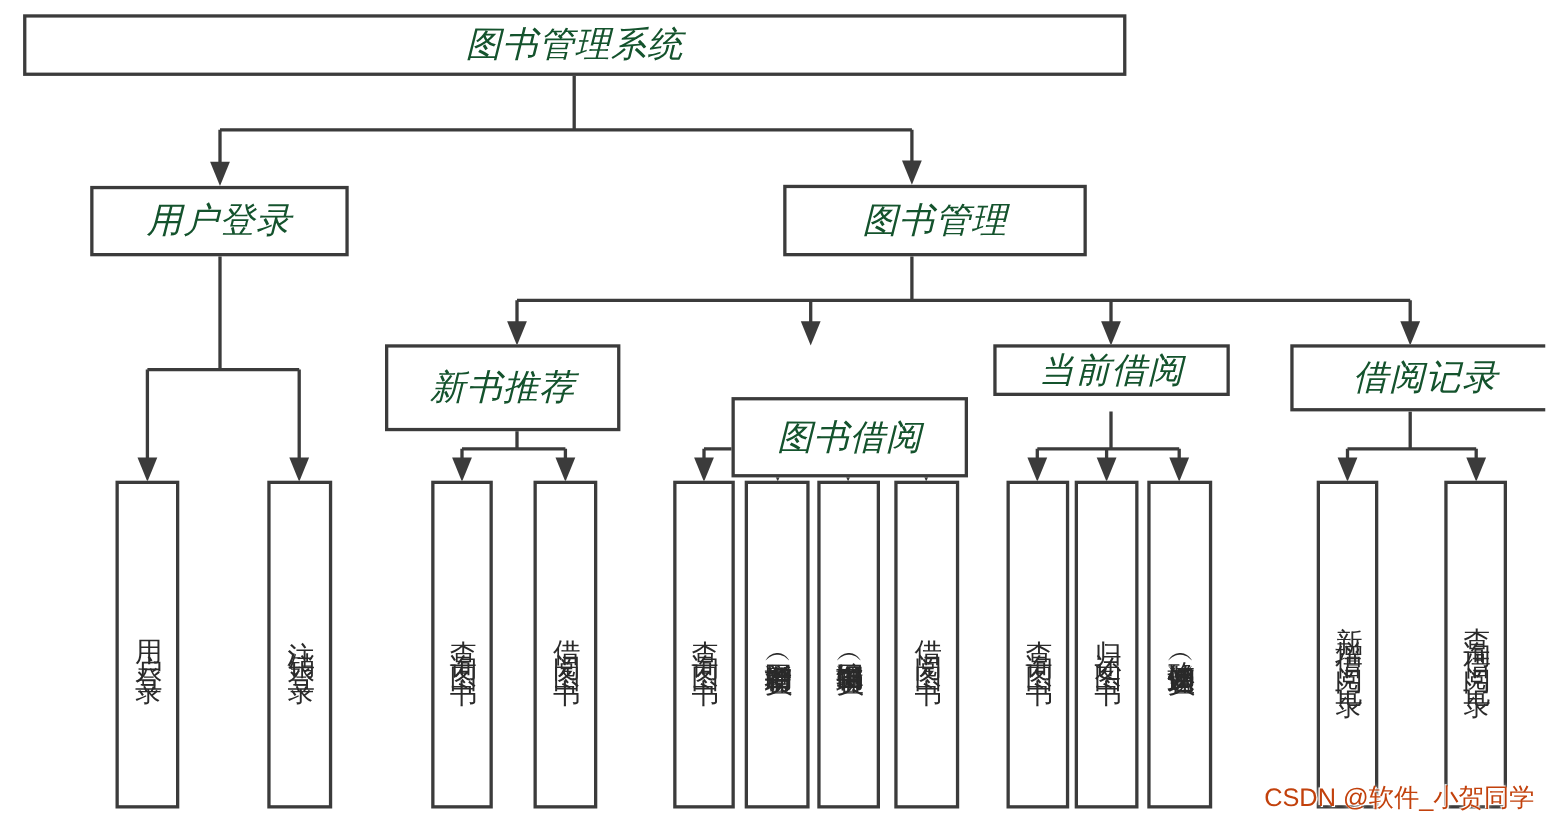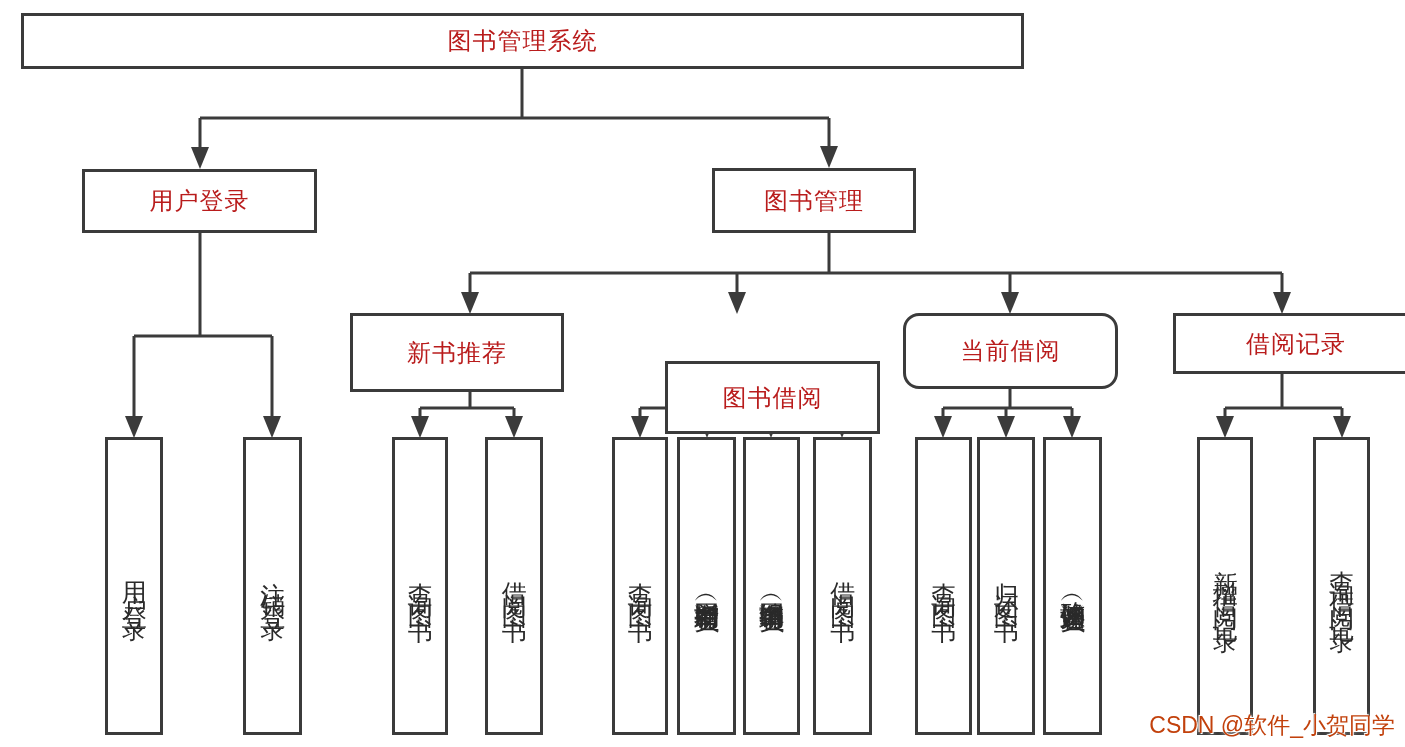--- a/index.html
+++ b/index.html
@@ -21,24 +21,25 @@
     position: absolute;
     box-sizing: border-box;
     border: 3px solid #3b3b3b;
     background: #ffffff;
     display: flex;
     align-items: center;
     justify-content: center;
     z-index: 2;
   }
   .h-label {
-    font-size: 24px;
+    font-size: 32px;
     letter-spacing: 1px;
-    color: #b91c1c;
+    color: #14532d;
     white-space: nowrap;
+    font-style: italic;
   }
   .leaf {
     writing-mode: vertical-rl;
     text-orientation: mixed;
   }
   .leaf-label {
     font-size: 25px;
     letter-spacing: 12px;
     color: #2a2a2a;
     line-height: 1.1;
@@ -94,31 +95,31 @@
     <polygon class="arrow" points="1333,416 1351,416 1342,438"></polygon>
   </svg>
 
   <div class="node" style="left:21px; top:13px; width:1003px; height:56px;">
     <span class="h-label">图书管理系统</span>
   </div>
 
   <div class="node" style="left:82px; top:169px; width:235px; height:64px;">
     <span class="h-label">用户登录</span>
   </div>
-  <div class="node" style="left:712px; top:168px; width:204px; height:65px;">
+  <div class="node" style="left:712px; top:168px; width:276px; height:65px;">
     <span class="h-label">图书管理</span>
   </div>
 
   <div class="node" style="left:350px; top:313px; width:214px; height:79px;">
     <span class="h-label">新书推荐</span>
   </div>
   <div class="node" style="left:665px; top:313px; width:215px; height:73px;margin-top:48px;">
     <span class="h-label">图书借阅</span>
   </div>
-  <div class="node" style="left:903px; top:313px; width:215px; height:76px;border-radius:16px;">
+  <div class="node" style="left:903px; top:313px; width:215px; height:47px;">
     <span class="h-label">当前借阅</span>
   </div>
   <div class="node" style="left:1173px; top:313px; width:246px; height:61px;">
     <span class="h-label">借阅记录</span>
   </div>
 
   <div class="node leaf" style="left:105px; top:437px; width:58px; height:298px;">
     <span class="leaf-label">用户登录</span>
   </div>
   <div class="node leaf" style="left:243px; top:437px; width:59px; height:298px;">

